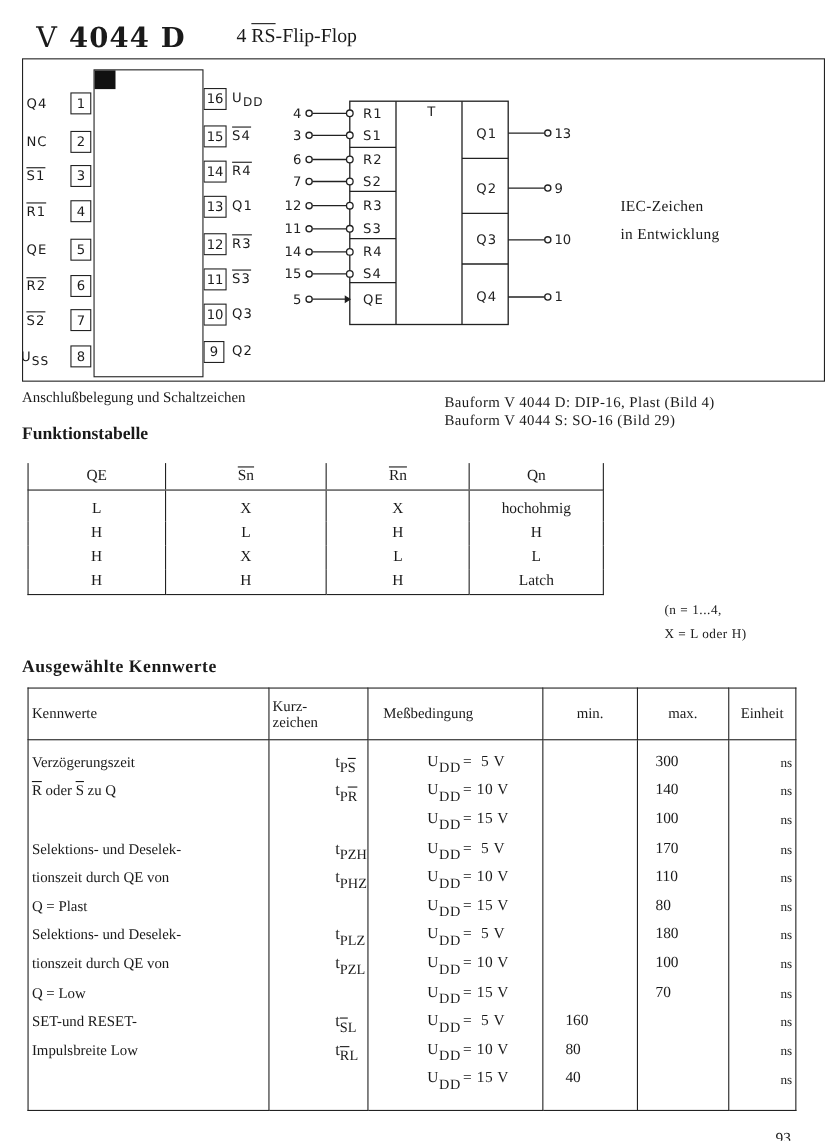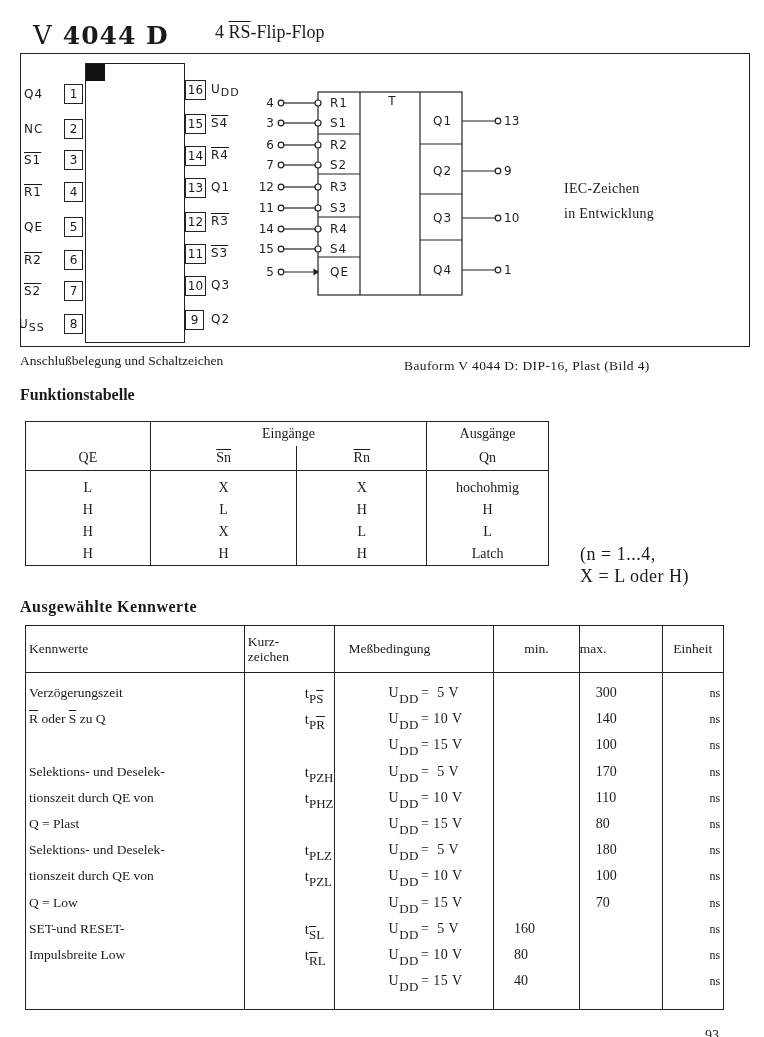--- a/index.html
+++ b/index.html
@@ -34,21 +34,21 @@
   table { border-collapse: collapse; font-family: "Liberation Serif", serif; font-size: 14px; }
   #ftable { position: absolute; left: 25px; top: 421px; width: 524px; }
   #ftable td, #ftable th { font-weight: normal; text-align: center; padding: 0; }
   #ftable .hdr td { height: 24px; }
   #ftable .body td { height: 22px; }
   #ftable .bl { border-left: 1.3px solid #222; }
   #ftable .br { border-right: 1.3px solid #222; }
   #ftable .bt { border-top: 1.3px solid #222; }
   #ftable .bb { border-bottom: 1.3px solid #222; }
 
-  #ftable-note { left: 580px; top: 543px; font-size: 18px; line-height: 22px; font-family: "Liberation Serif", serif; letter-spacing: 0.5px; }
+  #ftable-note { left: 604px; top: 543px; font-size: 12px; line-height: 22px; font-family: "Liberation Serif", serif; letter-spacing: 0.5px; }
 
   
   #kenn-title { left: 20px; top: 598px; font-size: 16px; font-weight: bold; font-family: "Liberation Serif", serif; letter-spacing: 0.5px; }
   #ktable { position: absolute; left: 25px; top: 625px; width: 699px; }
   #ktable td { border-left: 1.3px solid #222; border-right: 1.3px solid #222; padding: 0; vertical-align: top; }
   #ktable .khead td { border: 1.3px solid #222; height: 46px; vertical-align: middle; font-size: 13.5px; }
   #ktable .kbody td { border-bottom: 1.3px solid #222; padding-top: 10px; padding-bottom: 12px; padding-left: 44px; }
   .kline { height: 26.2px; line-height: 20px; white-space: nowrap; font-size: 13.5px; }
   .symline { height: 26.2px; line-height: 20px; white-space: nowrap; font-size: 15px; padding-left: 16px; }
   .symline sub { font-size: 13px; vertical-align: -5px; }
@@ -192,35 +192,31 @@
 
 <div class="abs" style="left:564px;top:176px;font-size:14px;line-height:25px;font-family:'Liberation Serif',serif;letter-spacing:0.3px">
   <div>IEC-Zeichen</div>
   <div>in Entwicklung</div>
 </div>
 
 <div id="caption-left" class="abs">Anschlußbelegung und Schaltzeichen</div>
 <div id="funktions-title" class="abs">Funktionstabelle</div>
 <div id="bauform" class="abs">
   <div>Bauform V 4044 D: DIP-16, Plast (Bild  4)</div>
+  <div>Bauform V 4044 S: SO-16 (Bild  29)</div>
 </div>
 
 <table id="ftable">
   <colgroup>
       <col style="width:125px">
       <col style="width:147px">
       <col style="width:130px">
       <col style="width:122px">
     </colgroup>
   <tbody>
-      <tr class="hdr">
-    <td class="bl bt"></td>
-    <td class="bl bt" colspan="2">Eingänge</td>
-    <td class="bl br bt">Ausgänge</td>
-  </tr>
   <tr class="hdr">
     <td class="bl bb">QE</td>
     <td class="bl bb"><span class="ovl" style="text-decoration-thickness:1px">Sn</span></td>
     <td class="bl bb" style="border-left:1px solid #222"><span class="ovl">Rn</span></td>
     <td class="bl br bb">Qn</td>
   </tr>
   </tbody>
     <tbody id="ftable-body">
       <tr class="body">
         <td class="bl" style="padding-top: 6px;">L</td>
@@ -265,21 +261,21 @@
   </colgroup>
   <tbody>
       <tr class="khead">
     <td style="padding-left:3px">Kennwerte</td>
     <td style="padding-left:3px;line-height:15px">
       <div>Kurz-</div>
       <div>zeichen</div>
     </td>
     <td style="padding-left:14px">Meßbedingung</td>
     <td style="text-align:center">min.</td>
-    <td style="text-align:left">max.</td>
+    <td style="text-align:center">max.</td>
     <td style="text-align:center">Einheit</td>
   </tr>
   <tr class="kbody">
     <td style="padding-left:3px" id="kcol-desc">
           <div class="kline">Verzögerungszeit</div>
           <div class="kline"><span></span><span class="ovl">R</span><span> oder </span><span class="ovl">S</span><span> zu Q</span></div>
           <div class="kline"></div>
           <div class="kline">Selektions- und Deselek-</div>
           <div class="kline">tionszeit durch QE von</div>
           <div class="kline">Q = Plast</div>

